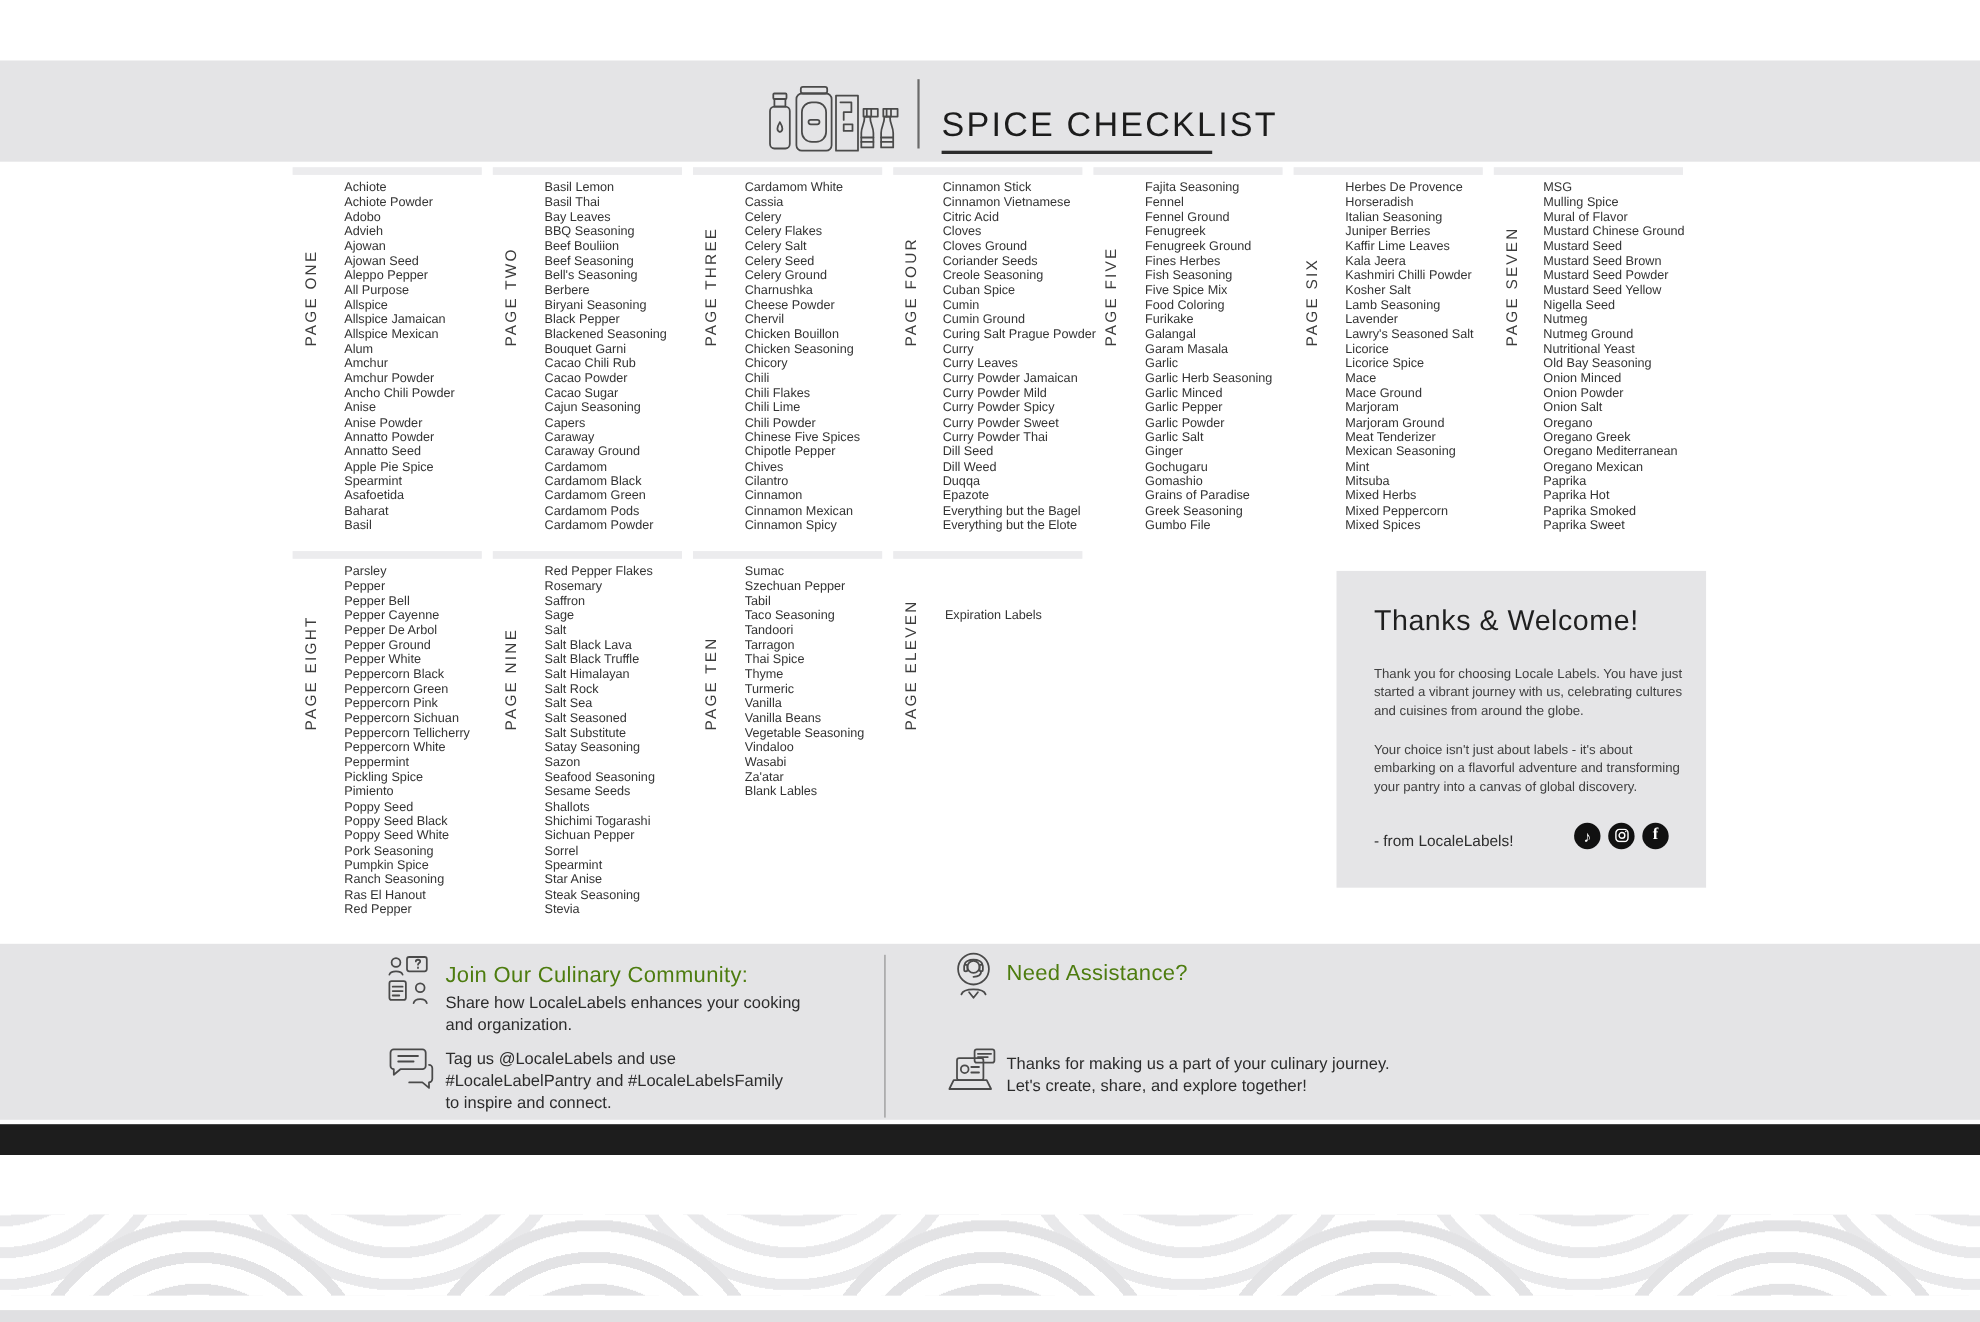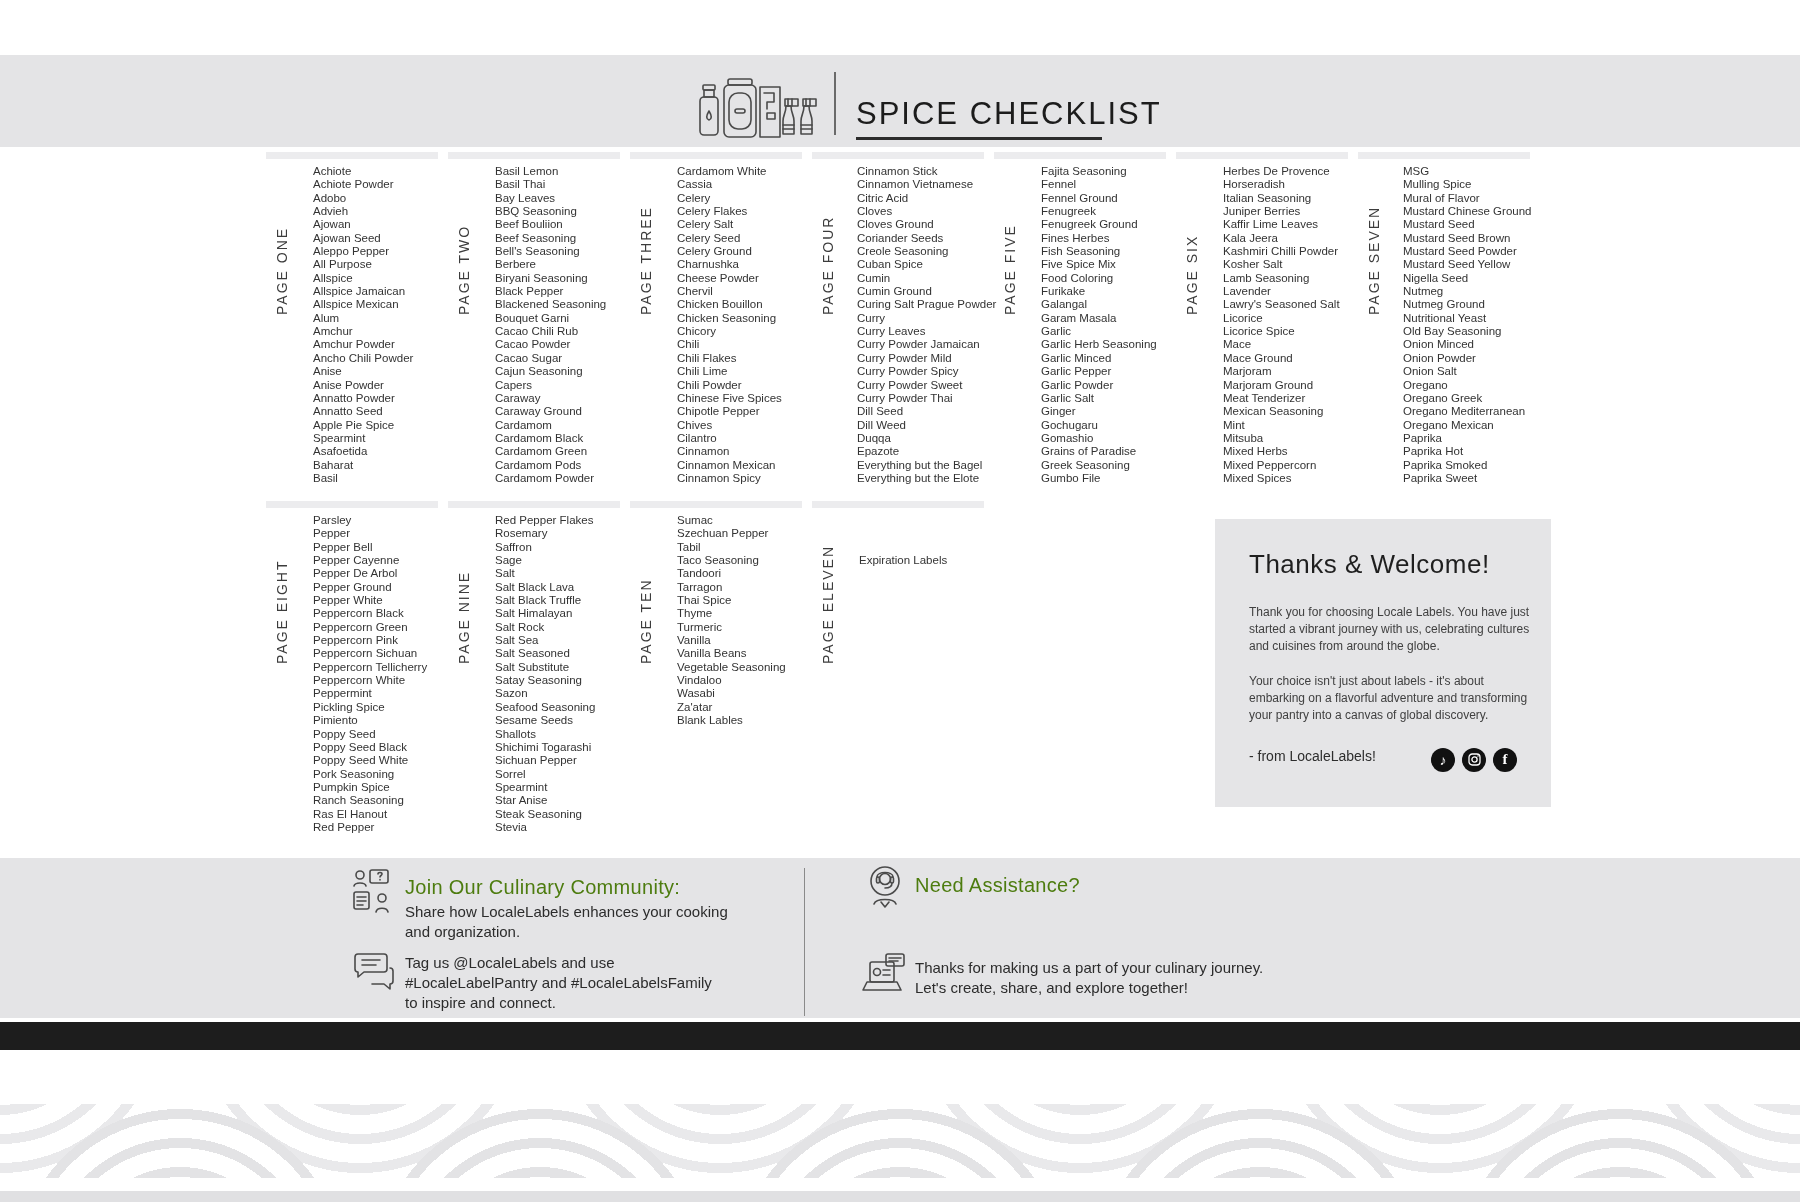--- a/index.html
+++ b/index.html
@@ -25,21 +25,21 @@
           color:#3c3c3c;width:18px;margin-left:8px;height:150px;}
   .items{list-style:none;margin:0;padding:0 0 0 21px;}
   .items li{font-size:11.5px;line-height:13.35px;color:#333;white-space:nowrap;}
   .pad-eleven .items{padding-top:40px;}
 
   
   .thanks-box{position:absolute;left:1171px;top:519px;width:336px;height:288px;background:#e5e5e7;
               box-sizing:border-box;padding:30px 34px 24px 34px;margin-left:44px;}
   .thanks-title{font-size:26px;color:#1f1f1f;margin:0 0 24px 0;font-weight:normal;letter-spacing:.5px;}
   .thanks-para{font-size:12px;line-height:1.4;color:#404040;margin:0 0 19px 0;width:292px;}
-  .thanks-sign-row{display:flex;justify-content:space-between;align-items:flex-start;margin-top:24px;}
+  .thanks-sign-row{display:flex;justify-content:space-between;align-items:flex-end;margin-top:24px;}
   .thanks-sign{font-size:14px;color:#2d2d2d;}
   .social{display:flex;gap:7px;}
   .social-circle{width:24px;height:24px;border-radius:50%;background:#111;display:flex;
                  align-items:center;justify-content:center;color:#fff;}
   .social-circle svg{display:block;}
   .tiktok-glyph{font-size:14px;font-weight:bold;line-height:1;}
   .fb-glyph{font-size:15px;font-weight:bold;line-height:1;font-family:"Liberation Serif",serif;}
 
   
   .footer-band{top:858px;height:160px;}

